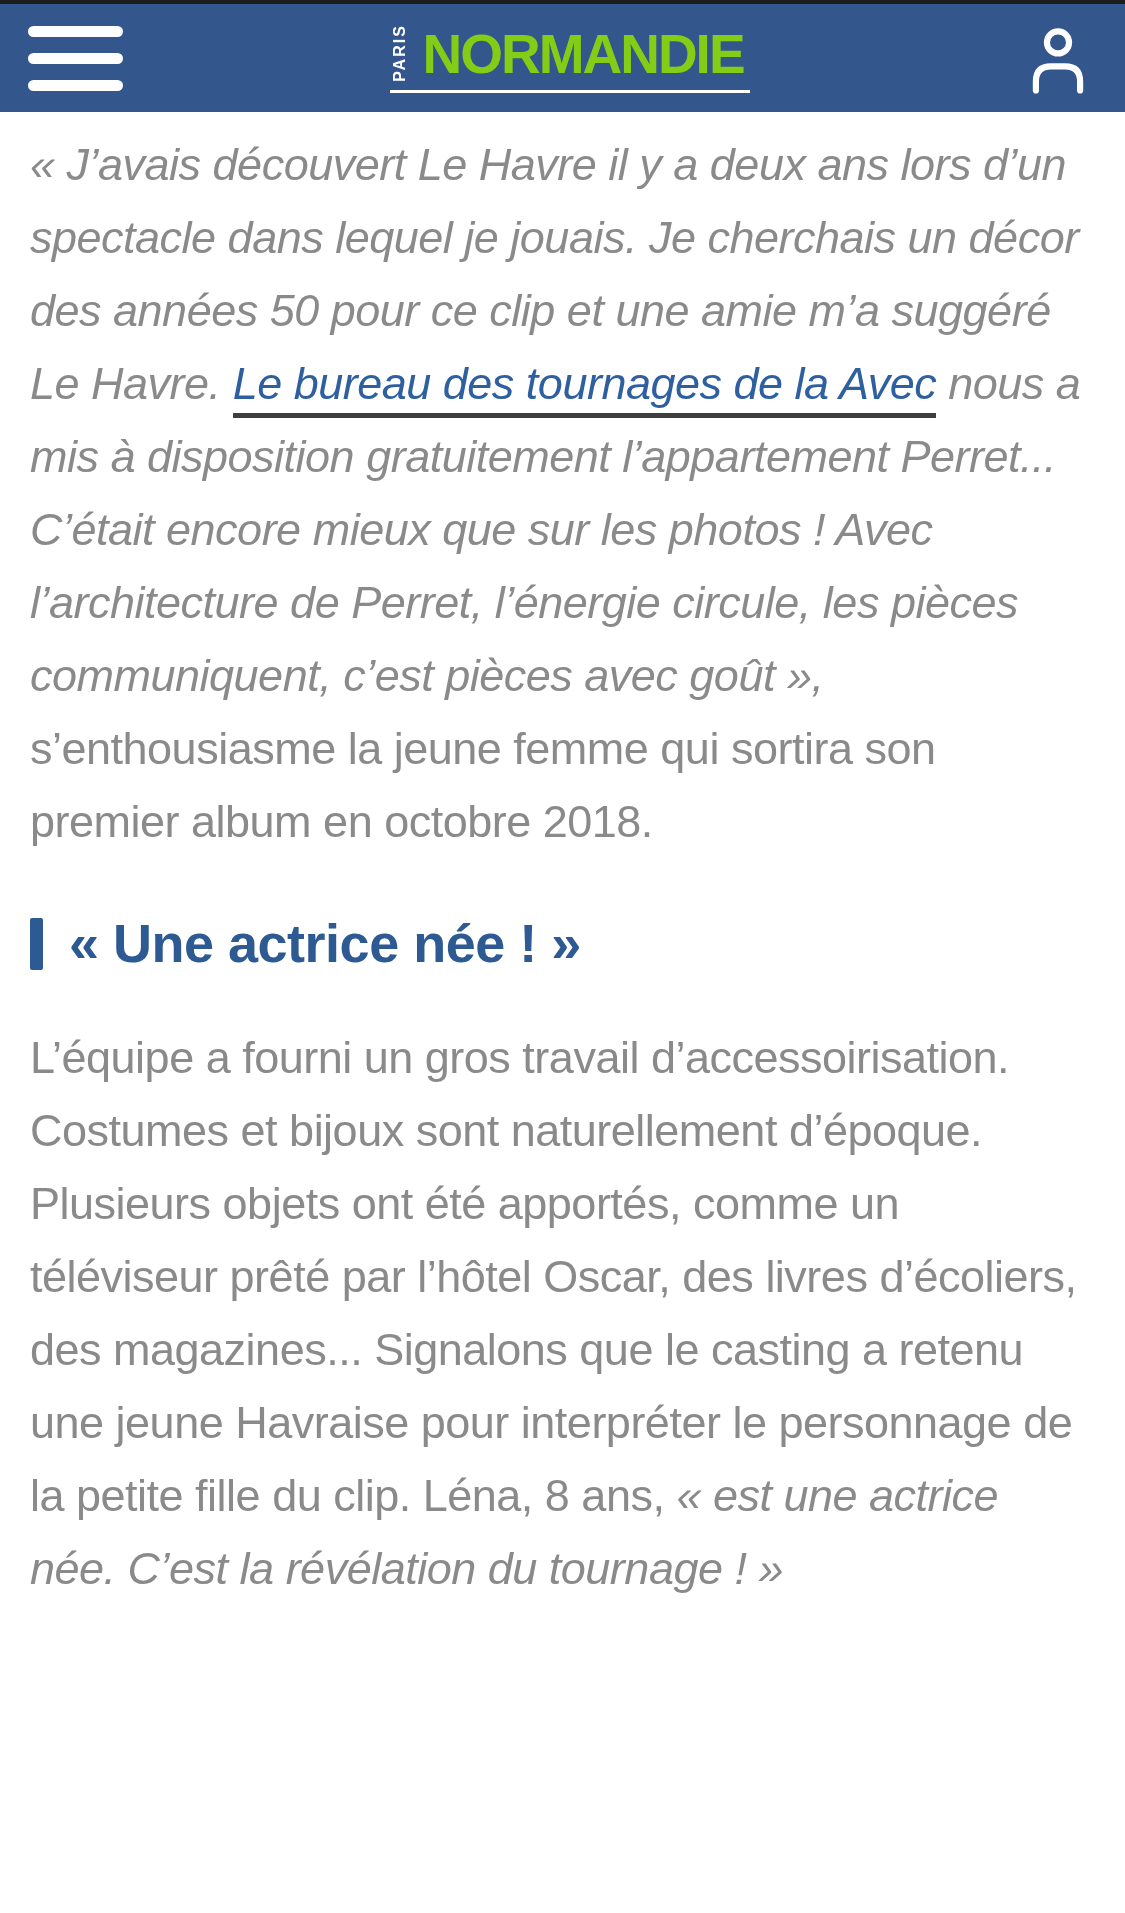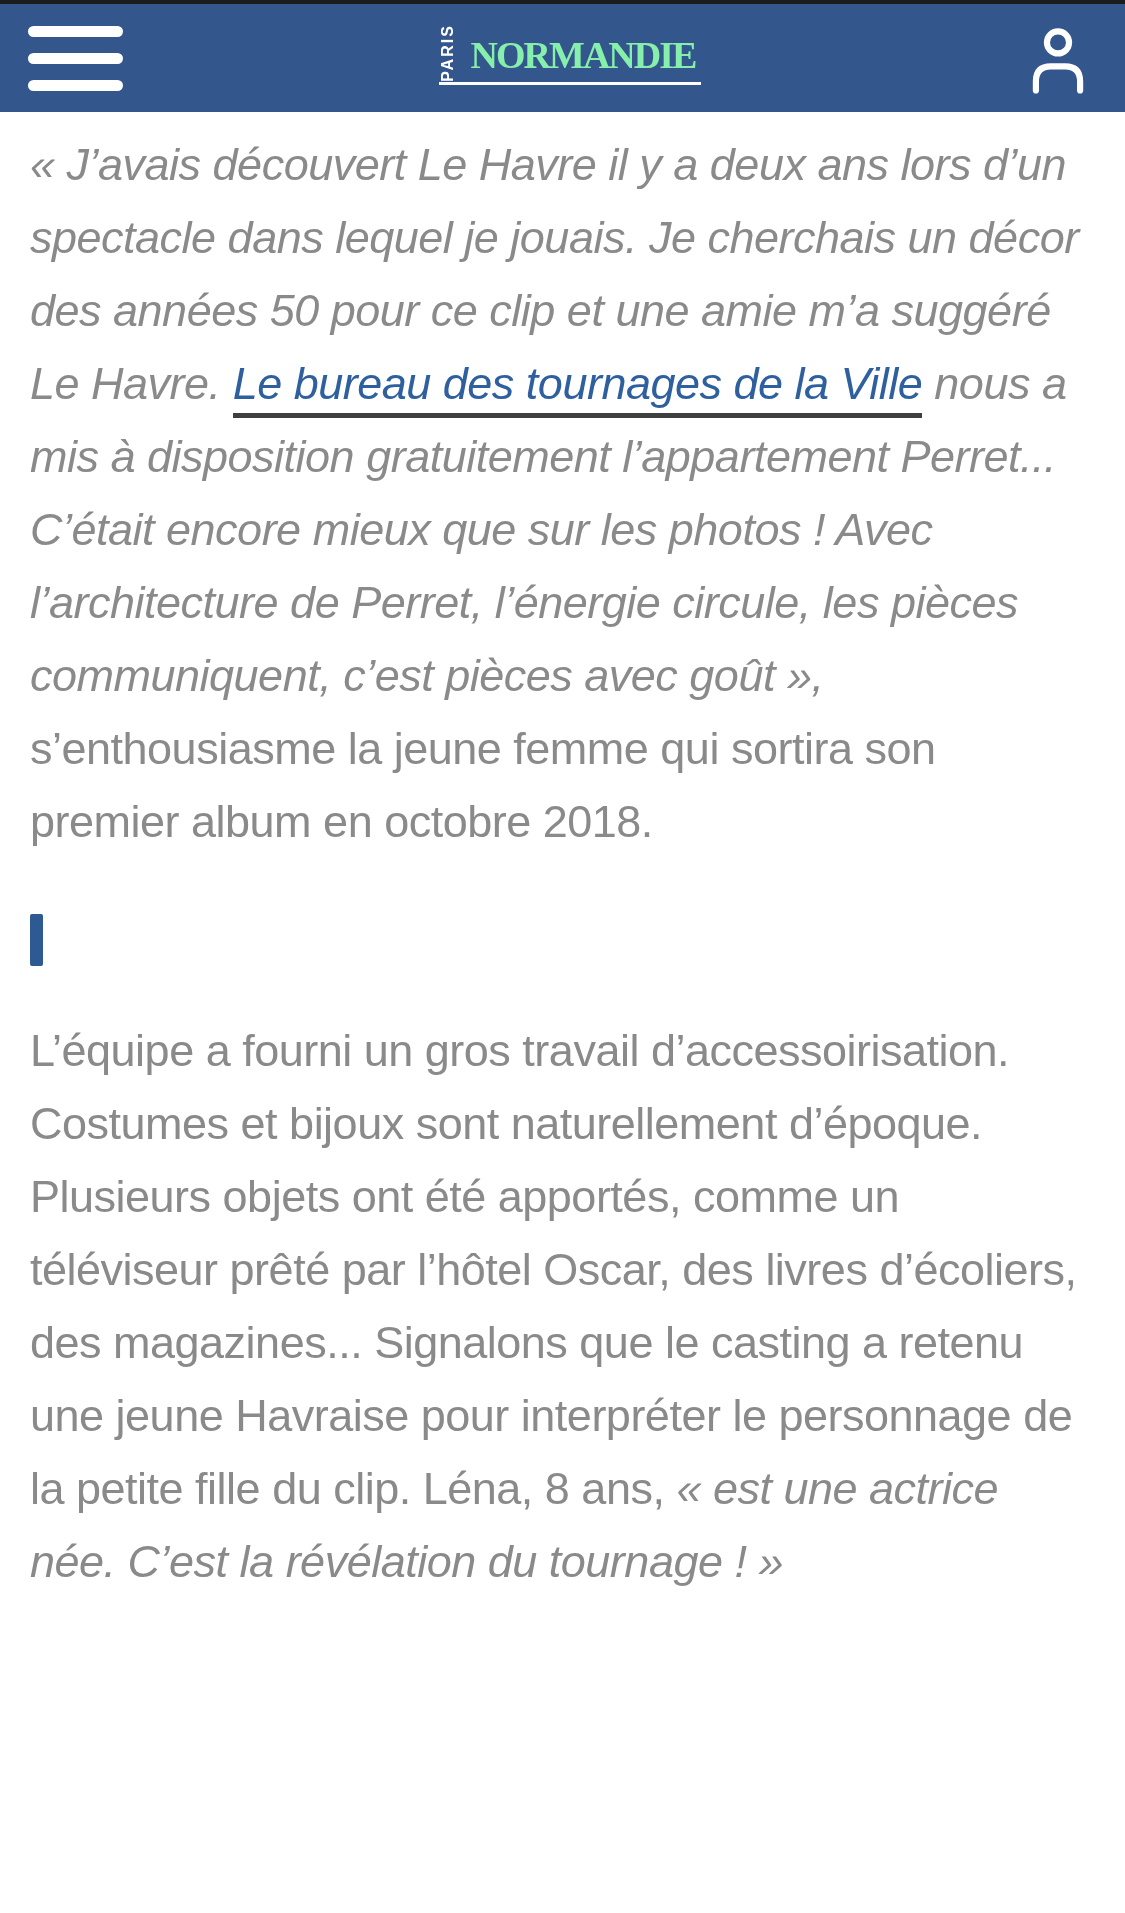--- a/index.html
+++ b/index.html
@@ -42,22 +42,22 @@
     position: absolute; left: -8px; top: 0; bottom: 8px; width: 34px;
     display: flex; align-items: center; justify-content: center;
   }
   .logo .paris {
     display: inline-block;
     transform: rotate(-90deg);
     color: #fff; font-weight: bold; font-size: 16px; letter-spacing: 2px;
     line-height: 1;
   }
   .logo .normandie {
-    color: #86efac; font-weight: bold; font-size: 38px; line-height: 1;
-    letter-spacing: -2px; white-space: nowrap; font-family: Liberation Serif, serif;
+    color: #84cc16; font-weight: bold; font-size: 55px; line-height: 1;
+    letter-spacing: -2px; white-space: nowrap;
   }
   .account-btn {
     background: none; border: none; padding: 0; cursor: pointer;
     width: 80px; display: flex; justify-content: flex-end;
   }
 
   
   .article { padding: 16px 30px 10px 30px; }
   .para {
     font-size: 45px;
@@ -111,26 +111,27 @@
     <svg width="78" height="78" viewBox="0 0 24 24" fill="none" stroke="#ffffff" stroke-width="1.9" stroke-linecap="round" stroke-linejoin="round">
       <circle cx="12" cy="7.2" r="3.4"></circle>
       <path d="M5.2 22 L5.2 19.2 Q5.2 14.6 9.8 14.6 L14.2 14.6 Q18.8 14.6 18.8 19.2 L18.8 22"></path>
     </svg>
   </button>
 </header>
 
 <main class="article">
   <p class="para">
     <span class="it">« J’avais découvert Le Havre il y a deux ans lors d’un spectacle dans lequel je jouais. Je cherchais un décor des années 50 pour ce clip et une amie m’a suggéré Le Havre.</span>
-    <a class="article-link">Le bureau des tournages de la Ville</a>
+    <a class="article-link">Le bureau des tournages de la Avec</a>
     <span class="it">nous a mis à disposition gratuitement l’appartement Perret... C’était encore mieux que sur les photos ! Avec l’architecture de Perret, l’énergie circule, les pièces communiquent, c’est pièces avec goût »,</span>
     <span>s’enthousiasme la jeune femme qui sortira son premier album en octobre 2018.</span>
   </p>
 
   <h2 class="section-heading">
     <span class="accent-bar"></span>
+    <span>« Une actrice née ! »</span>
   </h2>
 
   <p class="para">
     <span>L’équipe a fourni un gros travail d’accessoirisation. Costumes et bijoux sont naturellement d’époque. Plusieurs objets ont été apportés, comme un téléviseur prêté par l’hôtel Oscar, des livres d’écoliers, des magazines... Signalons que le casting a retenu une jeune Havraise pour interpréter le personnage de la petite fille du clip. Léna, 8 ans,</span>
     <span class="it">« est une actrice née. C’est la révélation du tournage ! »</span>
   </p>
 </main>
 
 </body></html>

